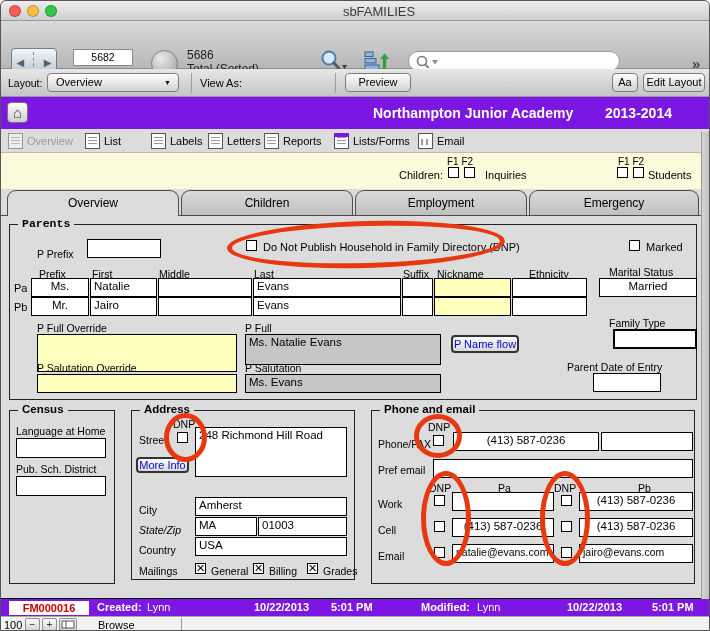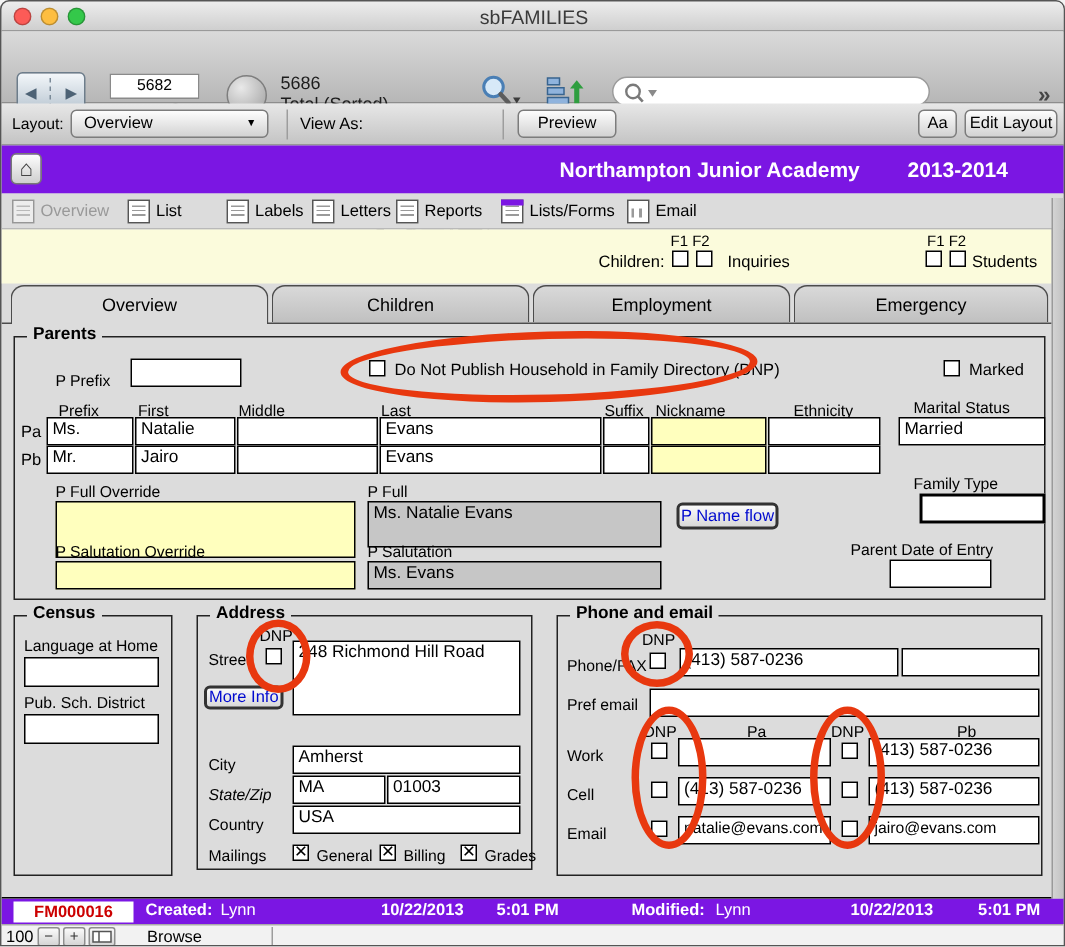--- a/index.html
+++ b/index.html
@@ -9,31 +9,31 @@
     position:relative; width:710px; height:631px; margin:0 auto;
     background:#dcdcdc; border:1px solid #555; border-radius:6px 6px 0 0;
     overflow:hidden; font-size:11px; color:#000;
   }
   .abs { position:absolute; }
   .lbl { position:absolute; font-size:10.5px; color:#000; white-space:nowrap; }
   .fld { position:absolute; background:#fff; border:1px solid #000; font-size:11.5px;
          padding:1px 3px; white-space:nowrap; overflow:hidden; }
   .fld.yellow { background:#ffffbe; }
   .fld.calc { background:#c6c6c6; }
-  .fld.center { text-align:left; }
+  .fld.center { text-align:center; }
   .cb { position:absolute; width:11px; height:11px; background:#fff; border:1px solid #000; }
   .cb.checked::before { content:"\2715"; position:absolute; left:0px; top:-2px; font-size:11px; line-height:13px; }
   .ellipse { position:absolute; border:5px solid #e8380f; border-radius:50%; pointer-events:none; z-index:30; }
   .groupbox { position:absolute; border:1px solid #222; }
   .legend { position:absolute; top:-8px; left:8px; background:#dcdcdc; padding:0 4px;
             font-weight:bold; font-size:11.5px; white-space:nowrap; }
   
   #titlebar { position:absolute; left:0; top:0; width:710px; height:20px;
     background:linear-gradient(#ededed,#cfcfcf); border-bottom:1px solid #9a9a9a;
-    border-radius:6px 6px 0 0; }
+    border-radius:6px 6px 0 0;padding-left:23px; }
   .light { position:absolute; top:4px; width:12px; height:12px; border-radius:50%;
            border:1px solid rgba(0,0,0,.25); }
   #title { position:absolute; width:100%; text-align:center; top:3px; font-size:13px; color:#3a3a3a; }
   #toolbar { position:absolute; left:0; top:20px; width:710px; height:48px;
     background:linear-gradient(#dadada,#b7b7b7); border-bottom:1px solid #8d8d8d; }
   #bookbtn { position:absolute; left:10px; top:27px; width:46px; height:28px; border-radius:4px;
     background:linear-gradient(#f3f7fa,#b6c3cf); border:1px solid #6d7d8b;
     display:flex; align-items:center; justify-content:space-around; }
   #bookbtn .tri { font-size:10px; color:#4d6275; }
   #bookbtn .spine { width:0; height:20px; border-left:1px dashed #7a8a98; }
@@ -250,21 +250,21 @@
     <span class="lbl" style="left:647px;top:16px;font-size:11px;">Students</span>
   </div>
 
   <div class="tab active" style="left:6px;width:172px;">Overview</div>
   <div class="tab" style="left:180px;width:172px;">Children</div>
   <div class="tab" style="left:354px;width:172px;">Employment</div>
   <div class="tab" style="left:528px;width:170px;">Emergency</div>
 
   <div id="panel">
 
-    <div class="groupbox" style="left:8px;top:8px;width:688px;height:176px;">
+    <div class="groupbox" style="left:8px;top:8px;width:688px;height:176px;font-family:Liberation Mono, monospace;">
       <span class="legend">Parents</span>
     </div>
     <span class="lbl" style="left:36px;top:32px;">P Prefix</span>
     <div class="fld" style="left:86px;top:23px;width:74px;height:19px;"></div>
 
     <span class="cb" style="left:245px;top:24px;"></span>
     <span class="lbl" style="left:262px;top:25px;font-size:11px;">Do Not Publish Household in Family Directory (DNP)</span>
 
     <span class="cb" style="left:628px;top:24px;"></span>
     <span class="lbl" style="left:645px;top:25px;font-size:11px;">Marked</span>

